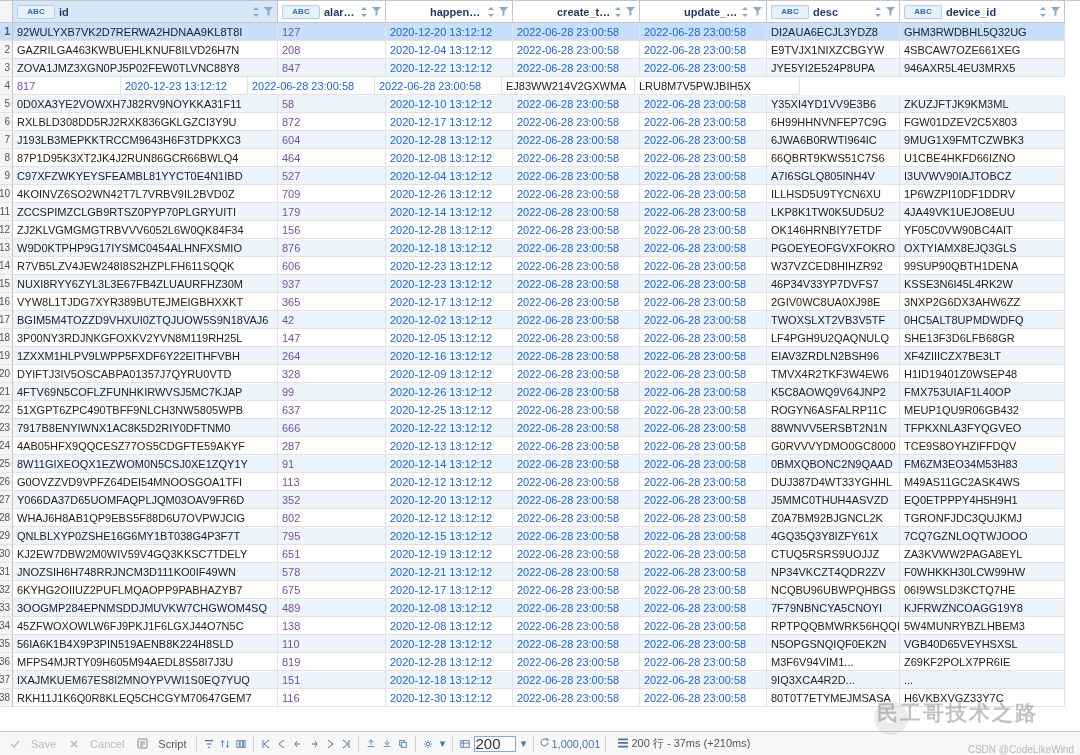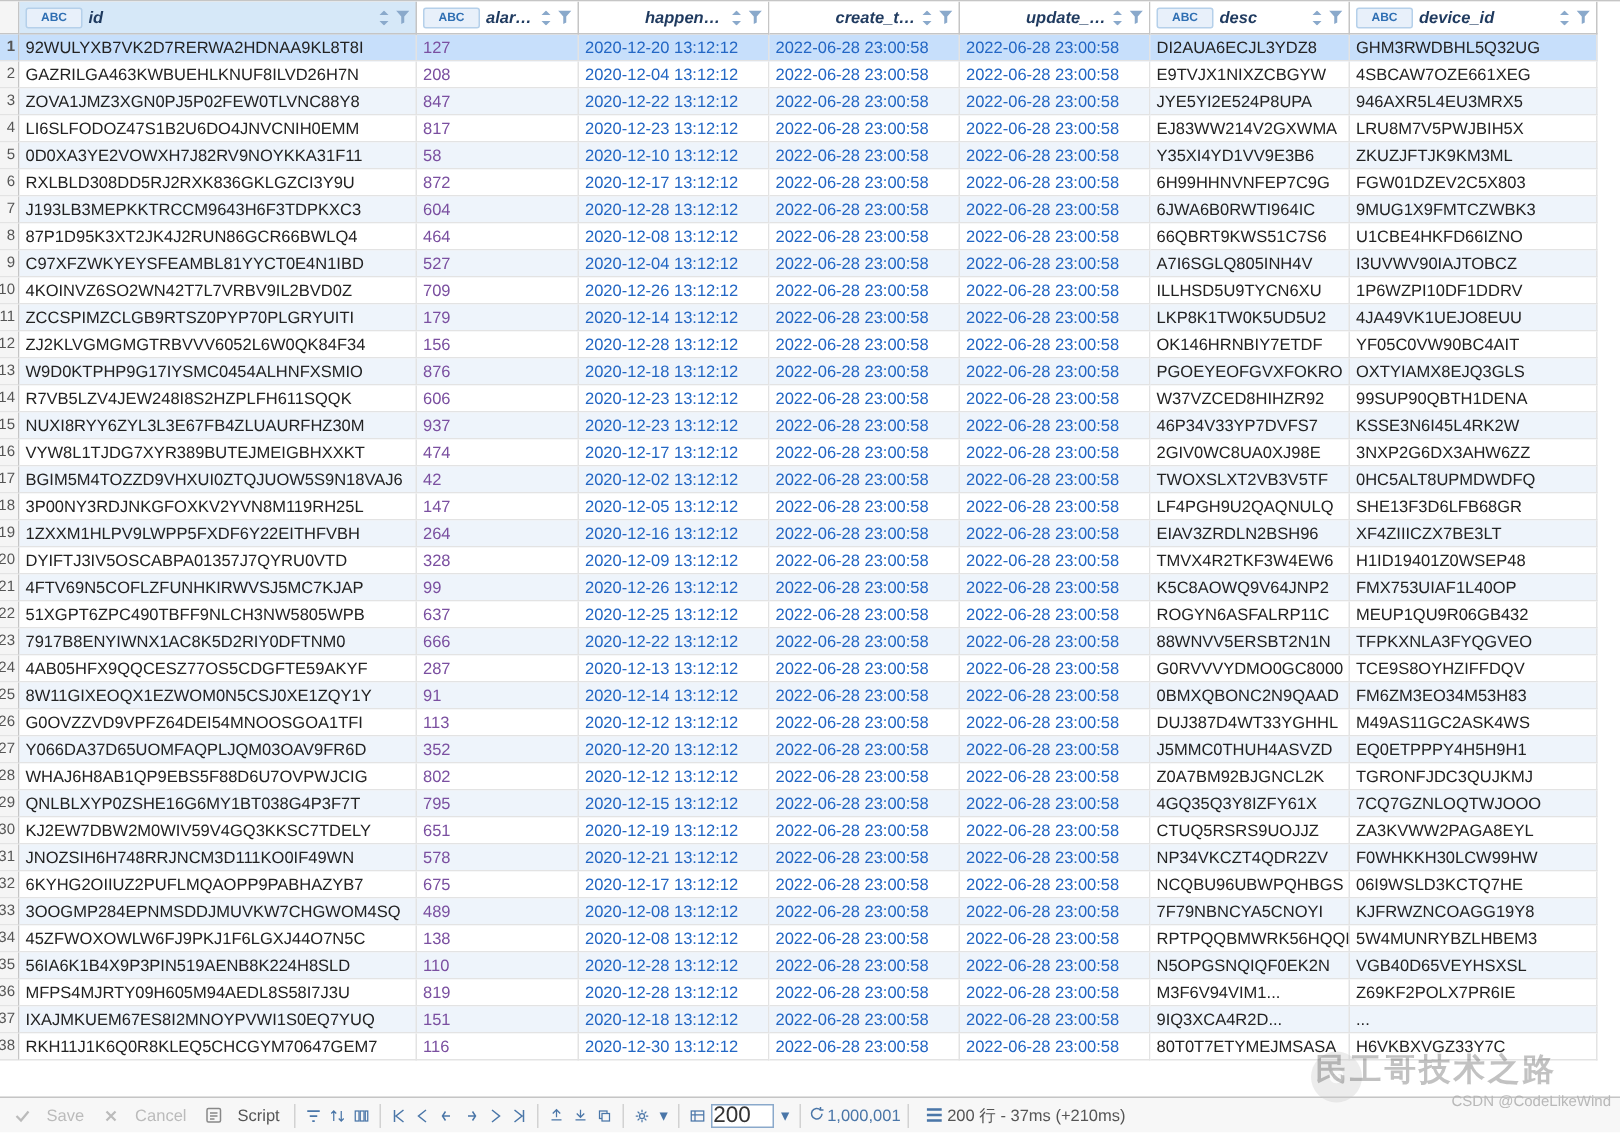--- a/index.html
+++ b/index.html
@@ -9,21 +9,21 @@
 
   
   .header-row { display: flex; height: 22px; background: #fff; }
   .gutter-head { width: 13px; border-right: 1px solid #c5c5c5; border-bottom: 1px solid #c5c5c5; background: #f5f5f5; }
   .col-head { display: flex; align-items: center; height: 22px; border-right: 1px solid #c5c5c5; border-bottom: 1px solid #c5c5c5; background: #fff; padding: 0 3px 0 4px; position: relative; font-size: 11px; white-space: nowrap; overflow: hidden; }
   .col-head.sel { background: #d6e8f8; }
   .type-badge { display: inline-flex; align-items: center; justify-content: center; width: 22px; height: 14px; font-size: 8px; font-weight: 700; border-radius: 2px; margin-right: 4px; padding: 0 18px; }
   .badge-str  { color: #2f6fb3; background: #e8f0fa; border: 1px solid #b5d0ea; }
   .badge-time { color: #2f6fb3; }
   .badge-time svg, .col-head .filter svg, .col-head .sort svg { display: block; }
-  .col-label  { flex: 1; font-weight: 600; color: #1f3a5f; overflow: hidden; text-overflow: ellipsis; font-style: italic; }
+  .col-label  { flex: 1; font-weight: 600; color: #1f3a5f; overflow: hidden; text-overflow: ellipsis; }
   .sort       { width: 12px; display: flex; justify-content: center; color: #6a8bb3; }
   .filter     { width: 12px; display: flex; justify-content: center; color: #6a8bb3; }
 
   
   .c-id   { width: 265px; }
   .c-at   { width: 108px; }
   .c-ht   { width: 127px; }
   .c-ct   { width: 127px; }
   .c-ut   { width: 127px; }
   .c-de   { width: 133px; }
@@ -48,21 +48,21 @@
   .tbtn { display: inline-flex; align-items: center; gap: 10px; padding: 2px 5px; border-radius: 2px; }
   .tbtn .ico { width: 12px; height: 12px; display: inline-flex; align-items: center; justify-content: center; color: #4a76a8; }
   .tbtn.disabled { color: #bbb; }
   .tbtn.disabled .ico { color: #bbb; }
   .sep { width: 1px; height: 16px; background: #d2d2d2; margin: 0 3px; }
   .navico { width: 14px; height: 14px; display: inline-flex; align-items: center; justify-content: center; color: #4a76a8; padding: 3px 2px; }
   .pagebox { width: 42px; height: 16px; border: 1px solid #8aa9cb; background: #fff; text-align: left; font-size: 15px; color: #333; }
   .arrow { width: 10px; height: 10px; display:inline-flex; align-items:center; justify-content:center; color:#4a76a8; }
   .stat { padding: 0 6px; }
   .badge-link { color:#4a76a8; display:flex; align-items:center; gap:1px; }
-  .wm { position: absolute; right: 6px; bottom: 15px; font-size: 10px; color: #b8b8b8; pointer-events: none; }
+  .wm { position: absolute; right: 6px; bottom: 0; font-size: 10px; color: #b8b8b8; pointer-events: none; }
   .cn { position:absolute; right:42px; bottom: 28px; font-size: 21px; color: rgba(80,80,80,.35); font-weight: 600; pointer-events:none; letter-spacing: 2px;}
   .circle { position:absolute; right: 172px; bottom: 20px; width: 34px; height: 34px; border-radius: 50%; background: rgba(200,200,200,.35); display:flex; align-items:center; justify-content:center; font-size: 16px; color: rgba(255,255,255,.8); pointer-events:none;}
 </style>
 </head>
 <body>
 
 <div class="grid">
 
   <div class="header-row">
     <div class="gutter-head"></div>
@@ -208,21 +208,20 @@
         <div class="cell c-id txt">ZOVA1JMZ3XGN0PJ5P02FEW0TLVNC88Y8</div>
         <div class="cell c-at num">847</div>
         <div class="cell c-ht time">2020-12-22 13:12:12</div>
         <div class="cell c-ct time">2022-06-28 23:00:58</div>
         <div class="cell c-ut time">2022-06-28 23:00:58</div>
         <div class="cell c-de txt">JYE5YI2E524P8UPA</div>
         <div class="cell c-di txt">946AXR5L4EU3MRX5</div>
       </div>
       <div class="row even">
         <div class="rownum">4</div>
-        <div class="cell c-id txt">LI6SLFODOZ47S1B2U6DO4JNVCNIH0EMM</div>
         <div class="cell c-at num">817</div>
         <div class="cell c-ht time">2020-12-23 13:12:12</div>
         <div class="cell c-ct time">2022-06-28 23:00:58</div>
         <div class="cell c-ut time">2022-06-28 23:00:58</div>
         <div class="cell c-de txt">EJ83WW214V2GXWMA</div>
         <div class="cell c-di txt">LRU8M7V5PWJBIH5X</div>
       </div>
       <div class="row odd">
         <div class="rownum">5</div>
         <div class="cell c-id txt">0D0XA3YE2VOWXH7J82RV9NOYKKA31F11</div>
@@ -329,21 +328,21 @@
         <div class="cell c-at num">937</div>
         <div class="cell c-ht time">2020-12-23 13:12:12</div>
         <div class="cell c-ct time">2022-06-28 23:00:58</div>
         <div class="cell c-ut time">2022-06-28 23:00:58</div>
         <div class="cell c-de txt">46P34V33YP7DVFS7</div>
         <div class="cell c-di txt">KSSE3N6I45L4RK2W</div>
       </div>
       <div class="row even">
         <div class="rownum">16</div>
         <div class="cell c-id txt">VYW8L1TJDG7XYR389BUTEJMEIGBHXXKT</div>
-        <div class="cell c-at num">474</div>
+        <div class="cell c-at num">365</div>
         <div class="cell c-ht time">2020-12-17 13:12:12</div>
         <div class="cell c-ct time">2022-06-28 23:00:58</div>
         <div class="cell c-ut time">2022-06-28 23:00:58</div>
         <div class="cell c-de txt">2GIV0WC8UA0XJ98E</div>
         <div class="cell c-di txt">3NXP2G6DX3AHW6ZZ</div>
       </div>
       <div class="row odd">
         <div class="rownum">17</div>
         <div class="cell c-id txt">BGIM5M4TOZZD9VHXUI0ZTQJUOW5S9N18VAJ6</div>
         <div class="cell c-at num">42</div>

